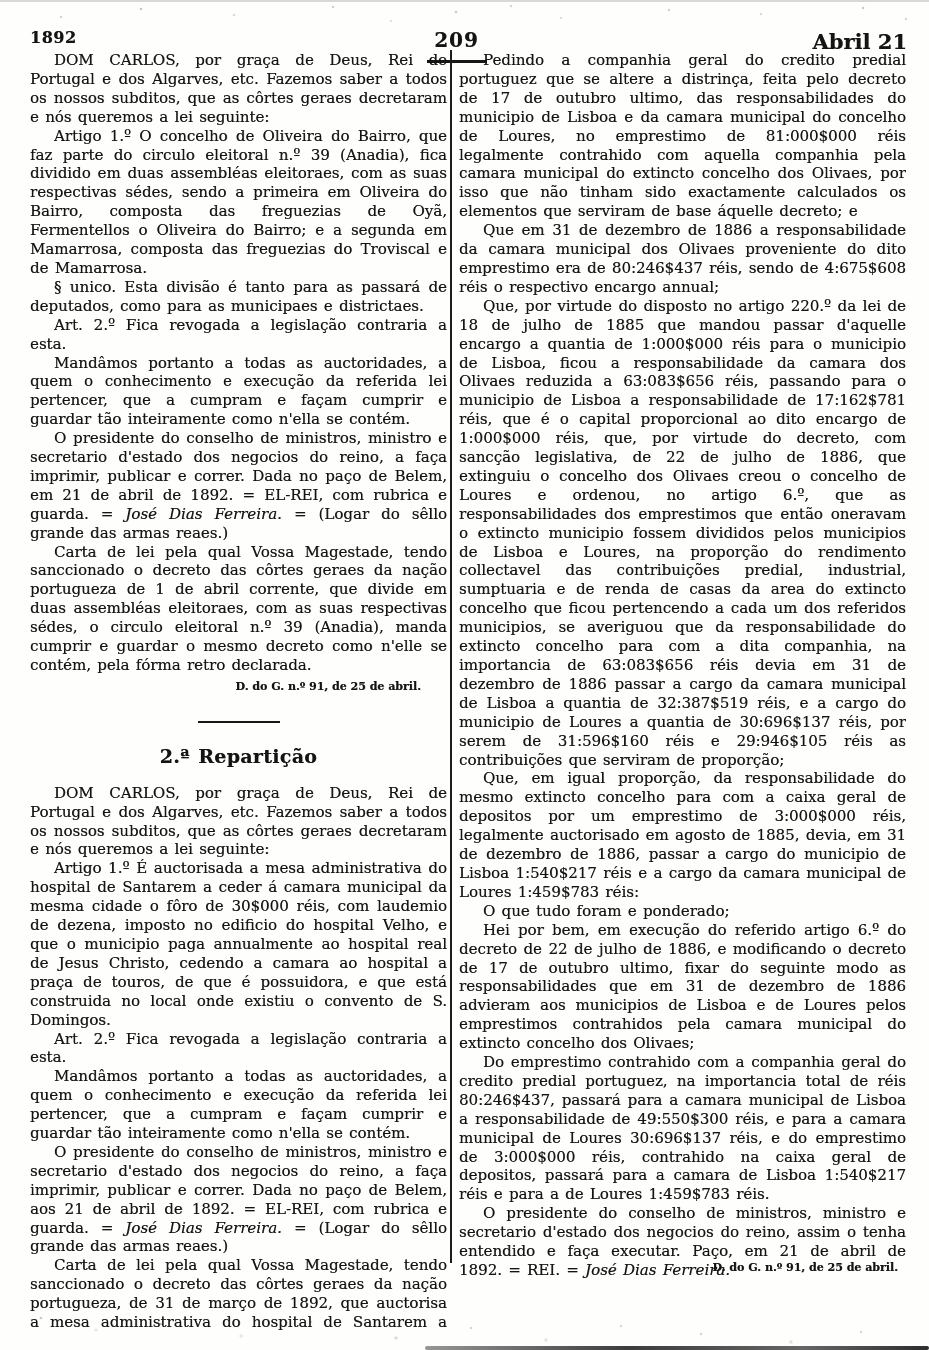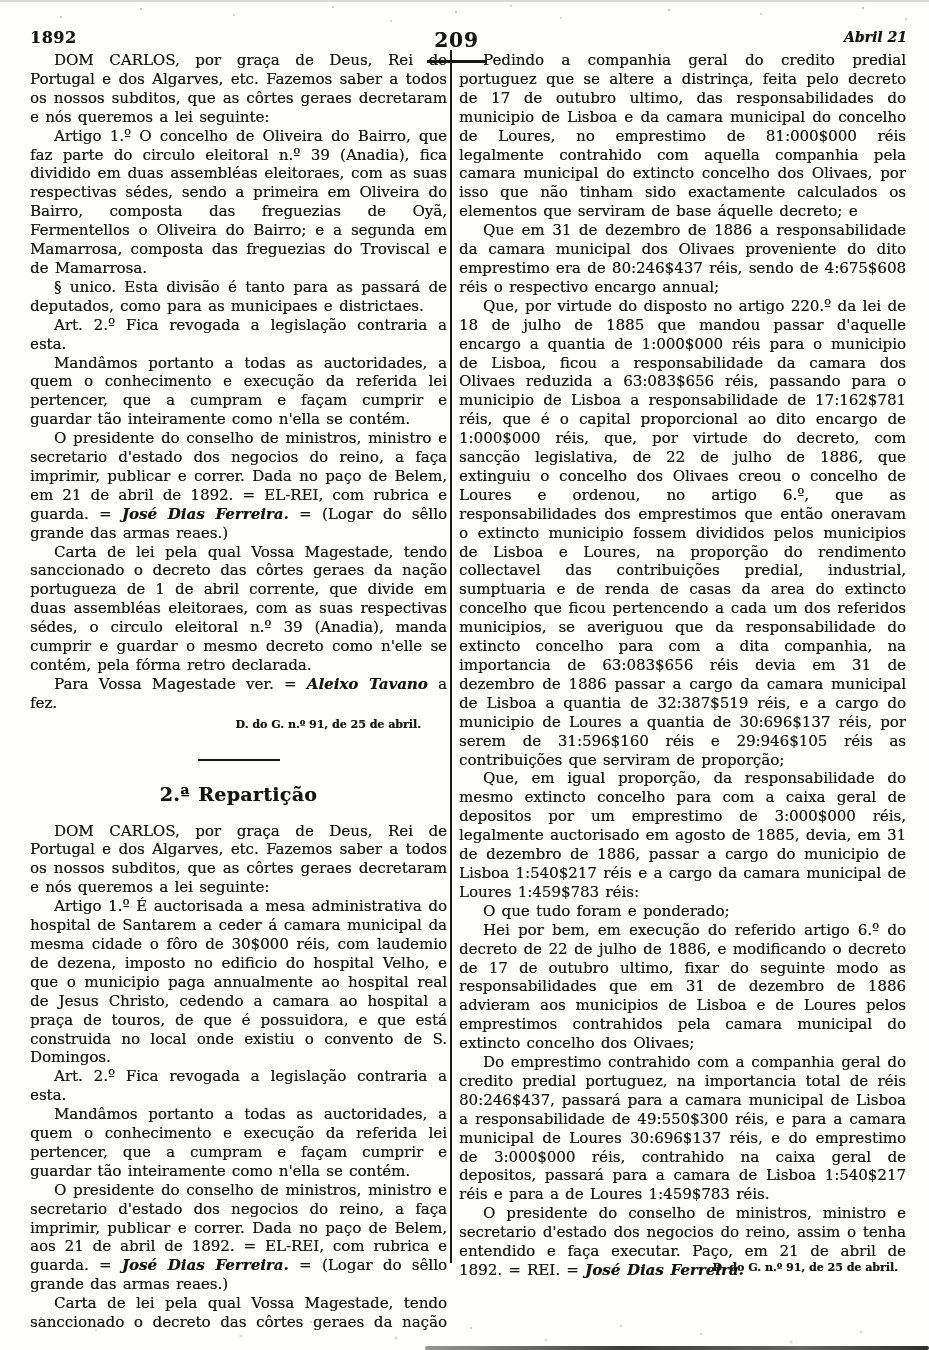--- a/index.html
+++ b/index.html
@@ -7,29 +7,29 @@
     position:relative; width:929px; height:1350px; margin:2px auto;
     background:#fefefdff; overflow:hidden;
     font-family:"DejaVu Serif","Liberation Serif",serif;
     color:#141414;
     text-shadow:0.3px 0 0 rgba(10,10,10,0.55);
   }
   
   .hdr-year { position:absolute; top:26px; left:30px; font-size:16px; font-weight:bold; letter-spacing:.5px; }
   .hdr-page { position:absolute; top:26px; left:0; width:100%; text-align:center; font-size:20px; font-weight:bold; transform:translateX(-8px); letter-spacing:1px; }
   .hdr-rule { position:absolute; top:58px; left:calc(50% - 38px); width:60px; height:3px; background:#171717; }
-  .hdr-date { position:absolute; top:27px; right:22px; font-size:14px; font-weight:bold;font-style:italic; }
+  .hdr-date { position:absolute; top:27px; right:22px; font-size:21px; font-weight:bold; }
   
   .col { position:absolute; top:49px; font-size:15px; line-height:18.9px; word-spacing:1.5px; }
   .col-left  { left:30px;  width:417px; height:1280px; overflow:hidden; }
   .col-right { left:459px; width:447px; height:1280px; overflow:hidden; }
   .divider { position:absolute; left:450px; top:48px; width:2px; height:1213px; background:#1c1c1c; }
   
   .para { margin:0; text-indent:1.6em; text-align:justify; position:relative; }
-  .para i { font-style:italic;font-weight:bold; }
+  .para i { font-style:italic; }
   .ref-line { font-size:11px; font-weight:bold; text-align:right; padding-right:26px; margin:3px 0 2px; word-spacing:0; }
   .ref-abs { position:absolute; right:8px; bottom:2px; font-size:11px; font-weight:bold; word-spacing:0; text-indent:0; }
   .rule { width:82px; height:2px; background:#171717; margin:24px auto; }
   .heading { font-size:19px; font-weight:bold; text-align:center; margin:10px 0 18px; letter-spacing:.3px; }
   
   .noise, .noise2 { position:absolute; width:2px; height:2px; background:transparent; pointer-events:none; }
   .noise { top:0; left:0; box-shadow:
       140px 6px 1px rgba(0,0,0,.28), 233px 12px 1px rgba(0,0,0,.18), 332px 4px 1px rgba(0,0,0,.22),
       455px 9px 1px rgba(0,0,0,.25), 560px 15px 1px rgba(0,0,0,.15), 668px 7px 1px rgba(0,0,0,.22),
       760px 11px 1px rgba(0,0,0,.18), 862px 5px 1px rgba(0,0,0,.25), 905px 16px 1px rgba(0,0,0,.2),
@@ -55,21 +55,20 @@
   <div class="divider"></div>
 
   <div class="col col-left">
       <p class="para"><span>DOM CARLOS, por graça de Deus, Rei de Portugal e dos Algarves, etc. Fazemos saber a todos os nossos subditos, que as côrtes geraes decretaram e nós queremos a lei seguinte:</span></p>
       <p class="para"><span>Artigo 1.º O concelho de Oliveira do Bairro, que faz parte do circulo eleitoral n.º 39 (Anadia), fica dividido em duas assembléas eleitoraes, com as suas respectivas sédes, sendo a primeira em Oliveira do Bairro, composta das freguezias de Oyã, Fermentellos o Oliveira do Bairro; e a segunda em Mamarrosa, composta das freguezias do Troviscal e de Mamarrosa.</span></p>
       <p class="para"><span>§ unico. Esta divisão é tanto para as passará de deputados, como para as municipaes e districtaes.</span></p>
       <p class="para"><span>Art. 2.º Fica revogada a legislação contraria a esta.</span></p>
       <p class="para"><span>Mandâmos portanto a todas as auctoridades, a quem o conhecimento e execução da referida lei pertencer, que a cumpram e façam cumprir e guardar tão inteiramente como n'ella se contém.</span></p>
       <p class="para"><span>O presidente do conselho de ministros, ministro e secretario d'estado dos negocios do reino, a faça imprimir, publicar e correr. Dada no paço de Belem, em 21 de abril de 1892. = EL-REI, com rubrica e guarda. = </span><i>José Dias Ferreira.</i><span> = (Logar do sêllo grande das armas reaes.)</span></p>
       <p class="para"><span>Carta de lei pela qual Vossa Magestade, tendo sanccionado o decreto das côrtes geraes da nação portugueza de 1 de abril corrente, que divide em duas assembléas eleitoraes, com as suas respectivas sédes, o circulo eleitoral n.º 39 (Anadia), manda cumprir e guardar o mesmo decreto como n'elle se contém, pela fórma retro declarada.</span></p>
-      <p class="para"><span>Para Vossa Magestade ver. = </span><i>Aleixo Tavano</i><span> a fez.</span></p>
       <div class="ref-line">D. do G. n.º 91, de 25 de abril.</div>
       <div class="rule"></div>
       <div class="heading">2.ª Repartição</div>
       <p class="para"><span>DOM CARLOS, por graça de Deus, Rei de Portugal e dos Algarves, etc. Fazemos saber a todos os nossos subditos, que as côrtes geraes decretaram e nós queremos a lei seguinte:</span></p>
       <p class="para"><span>Artigo 1.º É auctorisada a mesa administrativa do hospital de Santarem a ceder á camara municipal da mesma cidade o fôro de 30$000 réis, com laudemio de dezena, imposto no edificio do hospital Velho, e que o municipio paga annualmente ao hospital real de Jesus Christo, cedendo a camara ao hospital a praça de touros, de que é possuidora, e que está construida no local onde existiu o convento de S. Domingos.</span></p>
       <p class="para"><span>Art. 2.º Fica revogada a legislação contraria a esta.</span></p>
       <p class="para"><span>Mandâmos portanto a todas as auctoridades, a quem o conhecimento e execução da referida lei pertencer, que a cumpram e façam cumprir e guardar tão inteiramente como n'ella se contém.</span></p>
       <p class="para"><span>O presidente do conselho de ministros, ministro e secretario d'estado dos negocios do reino, a faça imprimir, publicar e correr. Dada no paço de Belem, aos 21 de abril de 1892. = EL-REI, com rubrica e guarda. = </span><i>José Dias Ferreira.</i><span> = (Logar do sêllo grande das armas reaes.)</span></p>
       <p class="para"><span>Carta de lei pela qual Vossa Magestade, tendo sanccionado o decreto das côrtes geraes da nação portugueza, de 31 de março de 1892, que auctorisa a mesa administrativa do hospital de Santarem a ceder á camara municipal da mesma cidade o fôro de 30$000 réis, com laudemio de dezena, imposto no edificio do hospital Velho, e que o municipio paga annualmente ao hospital real de Jesus Christo, cedendo a camara ao hospital a praça de touros, de que é possuidora, manda cumprir e guardar o mesmo decreto como n'elle se contém, pela fórma retro declarada.</span></p>
     </div>

